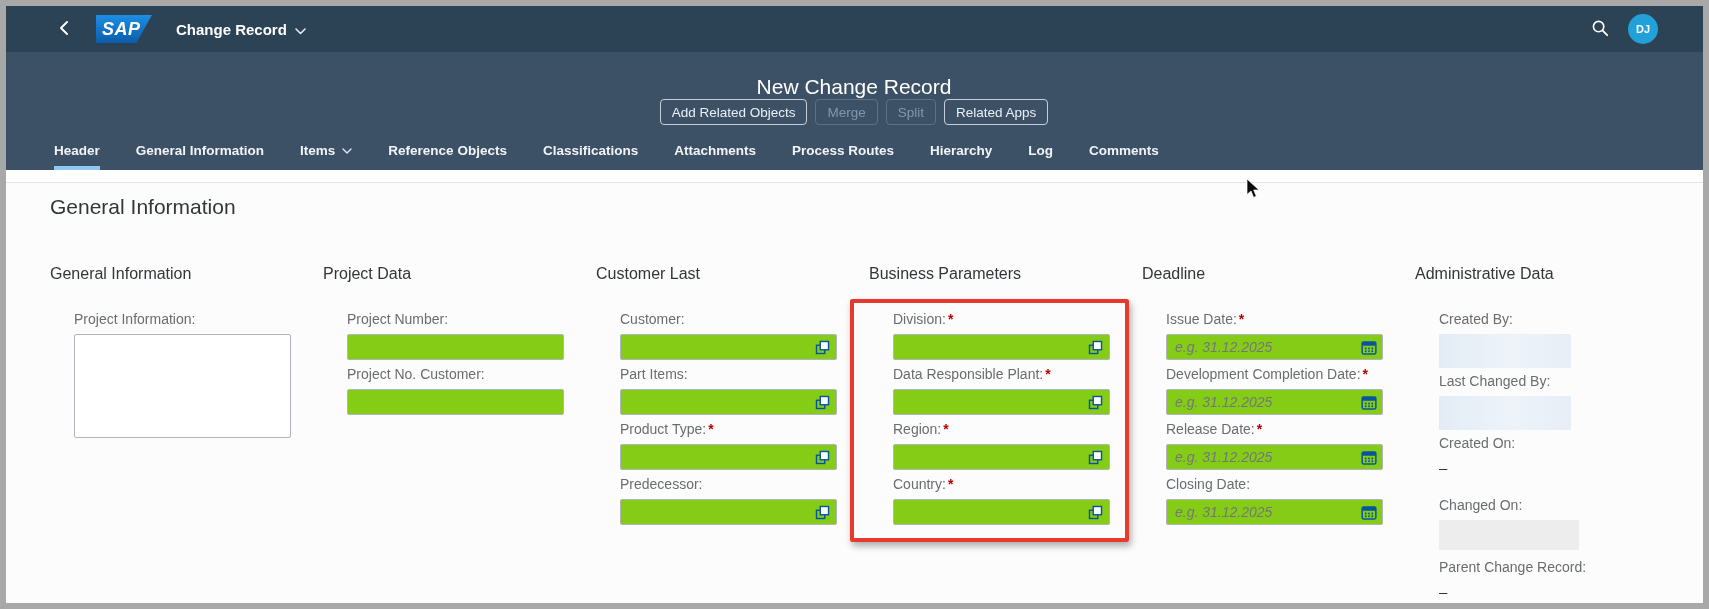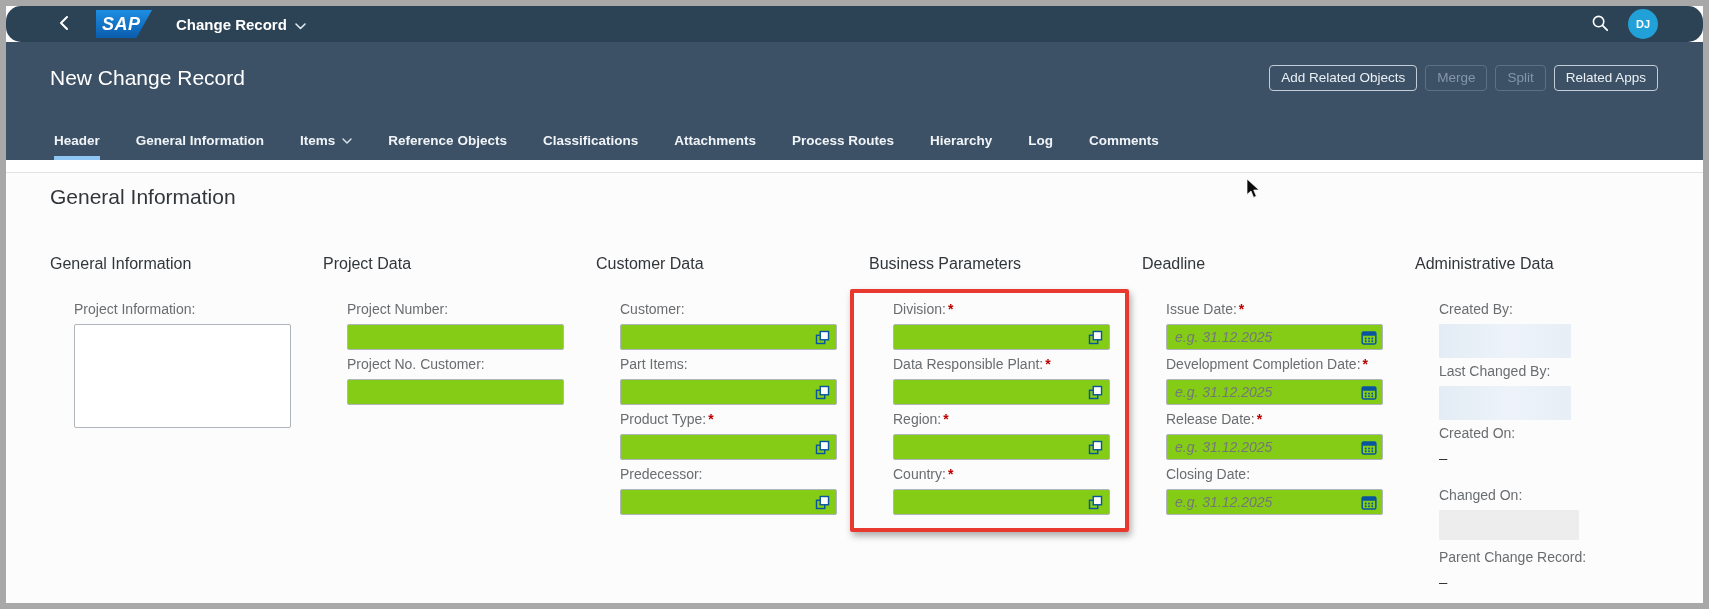--- a/index.html
+++ b/index.html
@@ -5,34 +5,34 @@
   :root{
     --hl:#e8392e; --iconblue:#0854a0; --avatar:#22a0d8; --underline:#8fc7f4;
     --req:#bb0000; --shellbg:#2c4255; --headbg:#3d5166;
   }
   *{box-sizing:border-box;}
   html,body{margin:0;padding:0;background:#d9d9d9;}
   body{font-family:"Liberation Sans", sans-serif;}
   .frame{position:relative;width:1709px;height:609px;border:6px solid #a8a8a8;background:#fcfcfc;overflow:hidden;}
 
   
-  .shell{height:36px;background:var(--shellbg);display:flex;align-items:center;padding:0 45px 0 52px;border-radius:15px;}
+  .shell{height:46px;background:var(--shellbg);display:flex;align-items:center;padding:0 45px 0 52px;}
   .back-btn{background:none;border:none;padding:0;margin-right:26px;cursor:pointer;display:flex;align-items:center;}
   .sap-logo{width:56px;height:28px;background:linear-gradient(180deg,#1e8ee3 0%,#0b5cab 100%);
     clip-path:polygon(0 0,100% 0,72% 100%,0 100%);color:#fff;font-weight:bold;font-style:italic;
     font-size:18px;line-height:28px;padding-left:6px;letter-spacing:0.5px;}
   .app-title{color:#fff;font-size:15px;font-weight:bold;margin-left:24px;display:flex;align-items:center;gap:8px;cursor:pointer;}
   .shell-right{margin-left:auto;display:flex;align-items:center;gap:19px;}
   .icon-btn{background:none;border:none;padding:0;cursor:pointer;display:flex;align-items:center;}
   .avatar{width:30px;height:30px;border-radius:50%;background:var(--avatar);color:#fff;font-size:11px;
     font-weight:bold;display:flex;align-items:center;justify-content:center;cursor:pointer;}
 
   
   .page-head{background:var(--headbg);padding:23px 45px 0 44px;}
-  .title-row{display:flex;align-items:center;justify-content:space-between;height:25px;}
+  .title-row{display:flex;align-items:center;justify-content:space-between;height:25px;flex-direction:column;}
   .page-title{color:#fff;font-size:21px;font-weight:400;}
   .actions{display:flex;gap:8px;}
   .hdr-btn{height:26px;padding:0 11px;font-size:13.5px;font-family:inherit;border:1px solid #c3cdd8;
     border-radius:4px;background:transparent;color:#eaf0f6;cursor:pointer;white-space:nowrap;}
   .hdr-btn.disabled{border-color:#5d7186;color:#8496a9;cursor:default;}
   .tabs{margin-top:43px;display:flex;gap:36px;padding-left:4px;}
   .tab{color:#f0f4f8;font-size:13.5px;font-weight:bold;padding-bottom:8px;border-bottom:4px solid transparent;
     cursor:pointer;display:flex;align-items:center;gap:7px;}
   .tab.selected{border-bottom-color:var(--underline);}
   .tab .chev{display:flex;align-items:center;}
@@ -162,21 +162,21 @@
         </div>
       </div>
       <div class="col">
         <div class="col-title">Project Data</div>
         <div class="fields">
           <div class="field"><span class="f-label"><span>Project Number:</span></span><input class="sap-input" style=""></div>
           <div class="field"><span class="f-label"><span>Project No. Customer:</span></span><input class="sap-input" style=""></div>
         </div>
       </div>
       <div class="col">
-        <div class="col-title">Customer Data</div>
+        <div class="col-title">Customer Last</div>
         <div class="fields">
           <div class="field">
             <span class="f-label"><span>Customer:</span></span>
             <div class="input-wrap"><input class="sap-input" style=""><button class="in-icon-btn">
                 <svg width="15" height="15" viewBox="0 0 16 16">
                   <rect x="1.6" y="5.6" width="8.8" height="8.8" fill="none" stroke="#0854a0" stroke-width="1.5"></rect>
                   <rect x="5.6" y="1.6" width="8.8" height="8.8" fill="#fff" stroke="#0854a0" stroke-width="1.5"></rect>
                 </svg>
               </button></div>
           </div>

